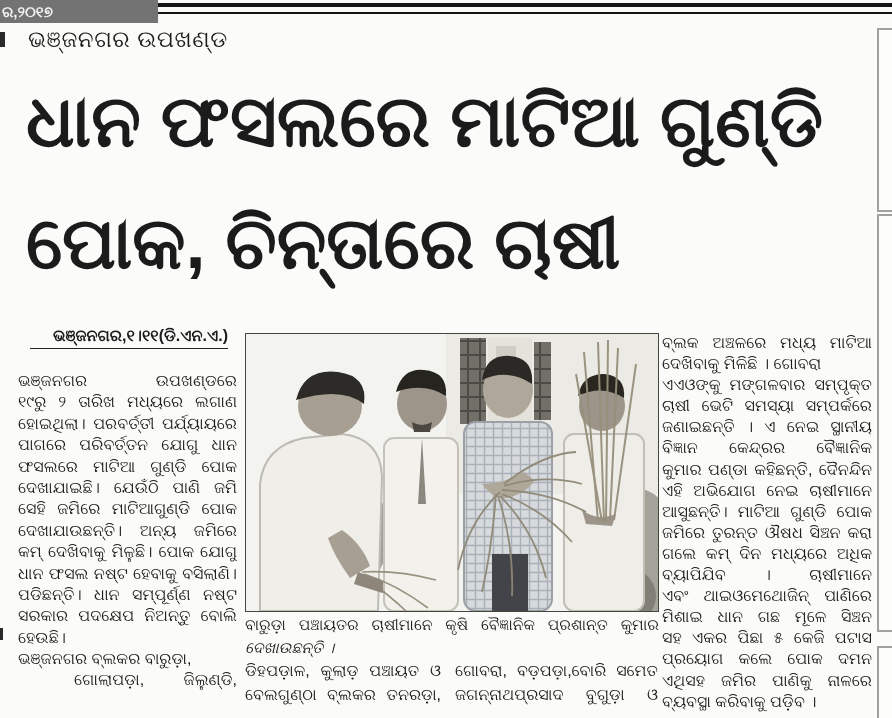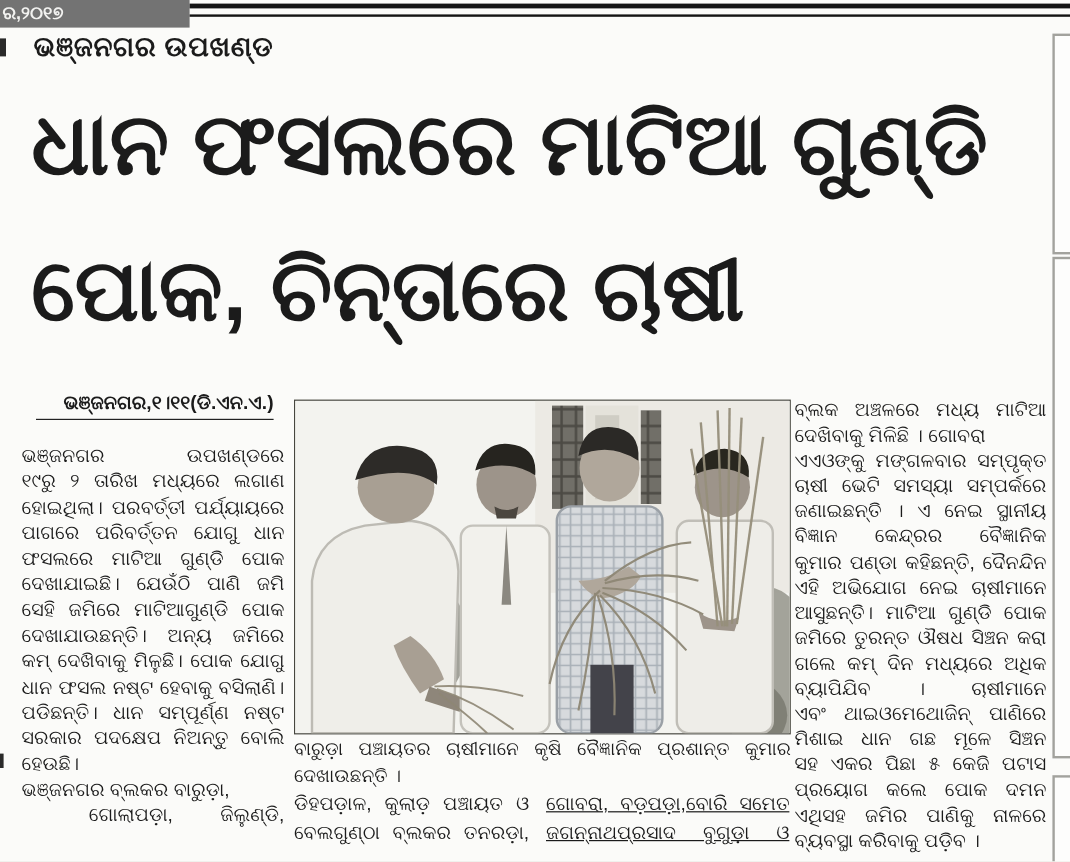--- a/index.html
+++ b/index.html
@@ -12,21 +12,21 @@
   .date-chip{
     position:absolute;left:0;top:0;width:156px;height:23px;
     background:#737373;color:#f2f2f0;font-weight:bold;
     font-size:15px;line-height:23px;padding-left:2px;overflow:hidden;white-space:nowrap;
   }
   .rule-double{
     position:absolute;left:158px;right:0;top:3px;height:5px;
     border-top:4px solid #141414;border-bottom:2px solid #141414;
   }
   .kicker{
-    position:absolute;left:28px;top:26px;font-size:23px;font-weight:700;letter-spacing:.5px;
+    position:absolute;left:28px;top:26px;font-size:23px;font-weight:400;letter-spacing:.5px;
   }
   .headline{
     position:absolute;left:26px;top:60px;width:844px;margin:0;
     font-size:72px;font-weight:700;line-height:122px;letter-spacing:0;
   }
   .headline span{display:block;white-space:nowrap;overflow:hidden;}
   .dateline{
     position:absolute;left:30px;top:327px;width:198px;
     text-align:right;font-weight:700;font-size:16px;
     padding-bottom:3px;border-bottom:1.5px solid #222;
@@ -47,24 +47,24 @@
   .right-col .tline:nth-child(18){text-align-last:left;}
   
   .photo{
     position:absolute;left:245px;top:333px;width:412px;height:277px;margin:0;
     border:1px solid #46463f;background:#f0f0ec;box-sizing:content-box;
   }
   .photo svg{display:block;width:100%;height:100%;}
   
   .caption{left:245px;top:614px;width:414px;font-size:15.5px;}
   .caption .tline{height:22.5px;line-height:22.5px;}
-  .caption .tline:nth-child(2){text-align-last:left;}
+  .caption .tline:nth-child(2){text-align-last:left;font-style:italic;}
   .midcol .tline{height:23.5px;line-height:23.5px;}
   .mid-a{left:245px;top:659px;width:196px;}
-  .mid-b{left:455px;top:659px;width:203px;text-decoration:underline;}
+  .mid-b{left:455px;top:659px;width:203px;}
   
   .edge-box{position:absolute;left:877px;width:40px;border:2px solid #a2a29d;background:#fdfdfc;}
   .edge-box.b1{top:28px;height:180px;}
   .edge-box.b2{top:214px;height:414px;}
   .edge-box.b3{top:646px;height:90px;}
   
   .sliver{position:absolute;background:#2a2a2a;}
   .sliver.s1{left:0;top:32px;width:5px;height:15px;}
   .sliver.s2{left:0;top:628px;width:3px;height:12px;}
 </style>

